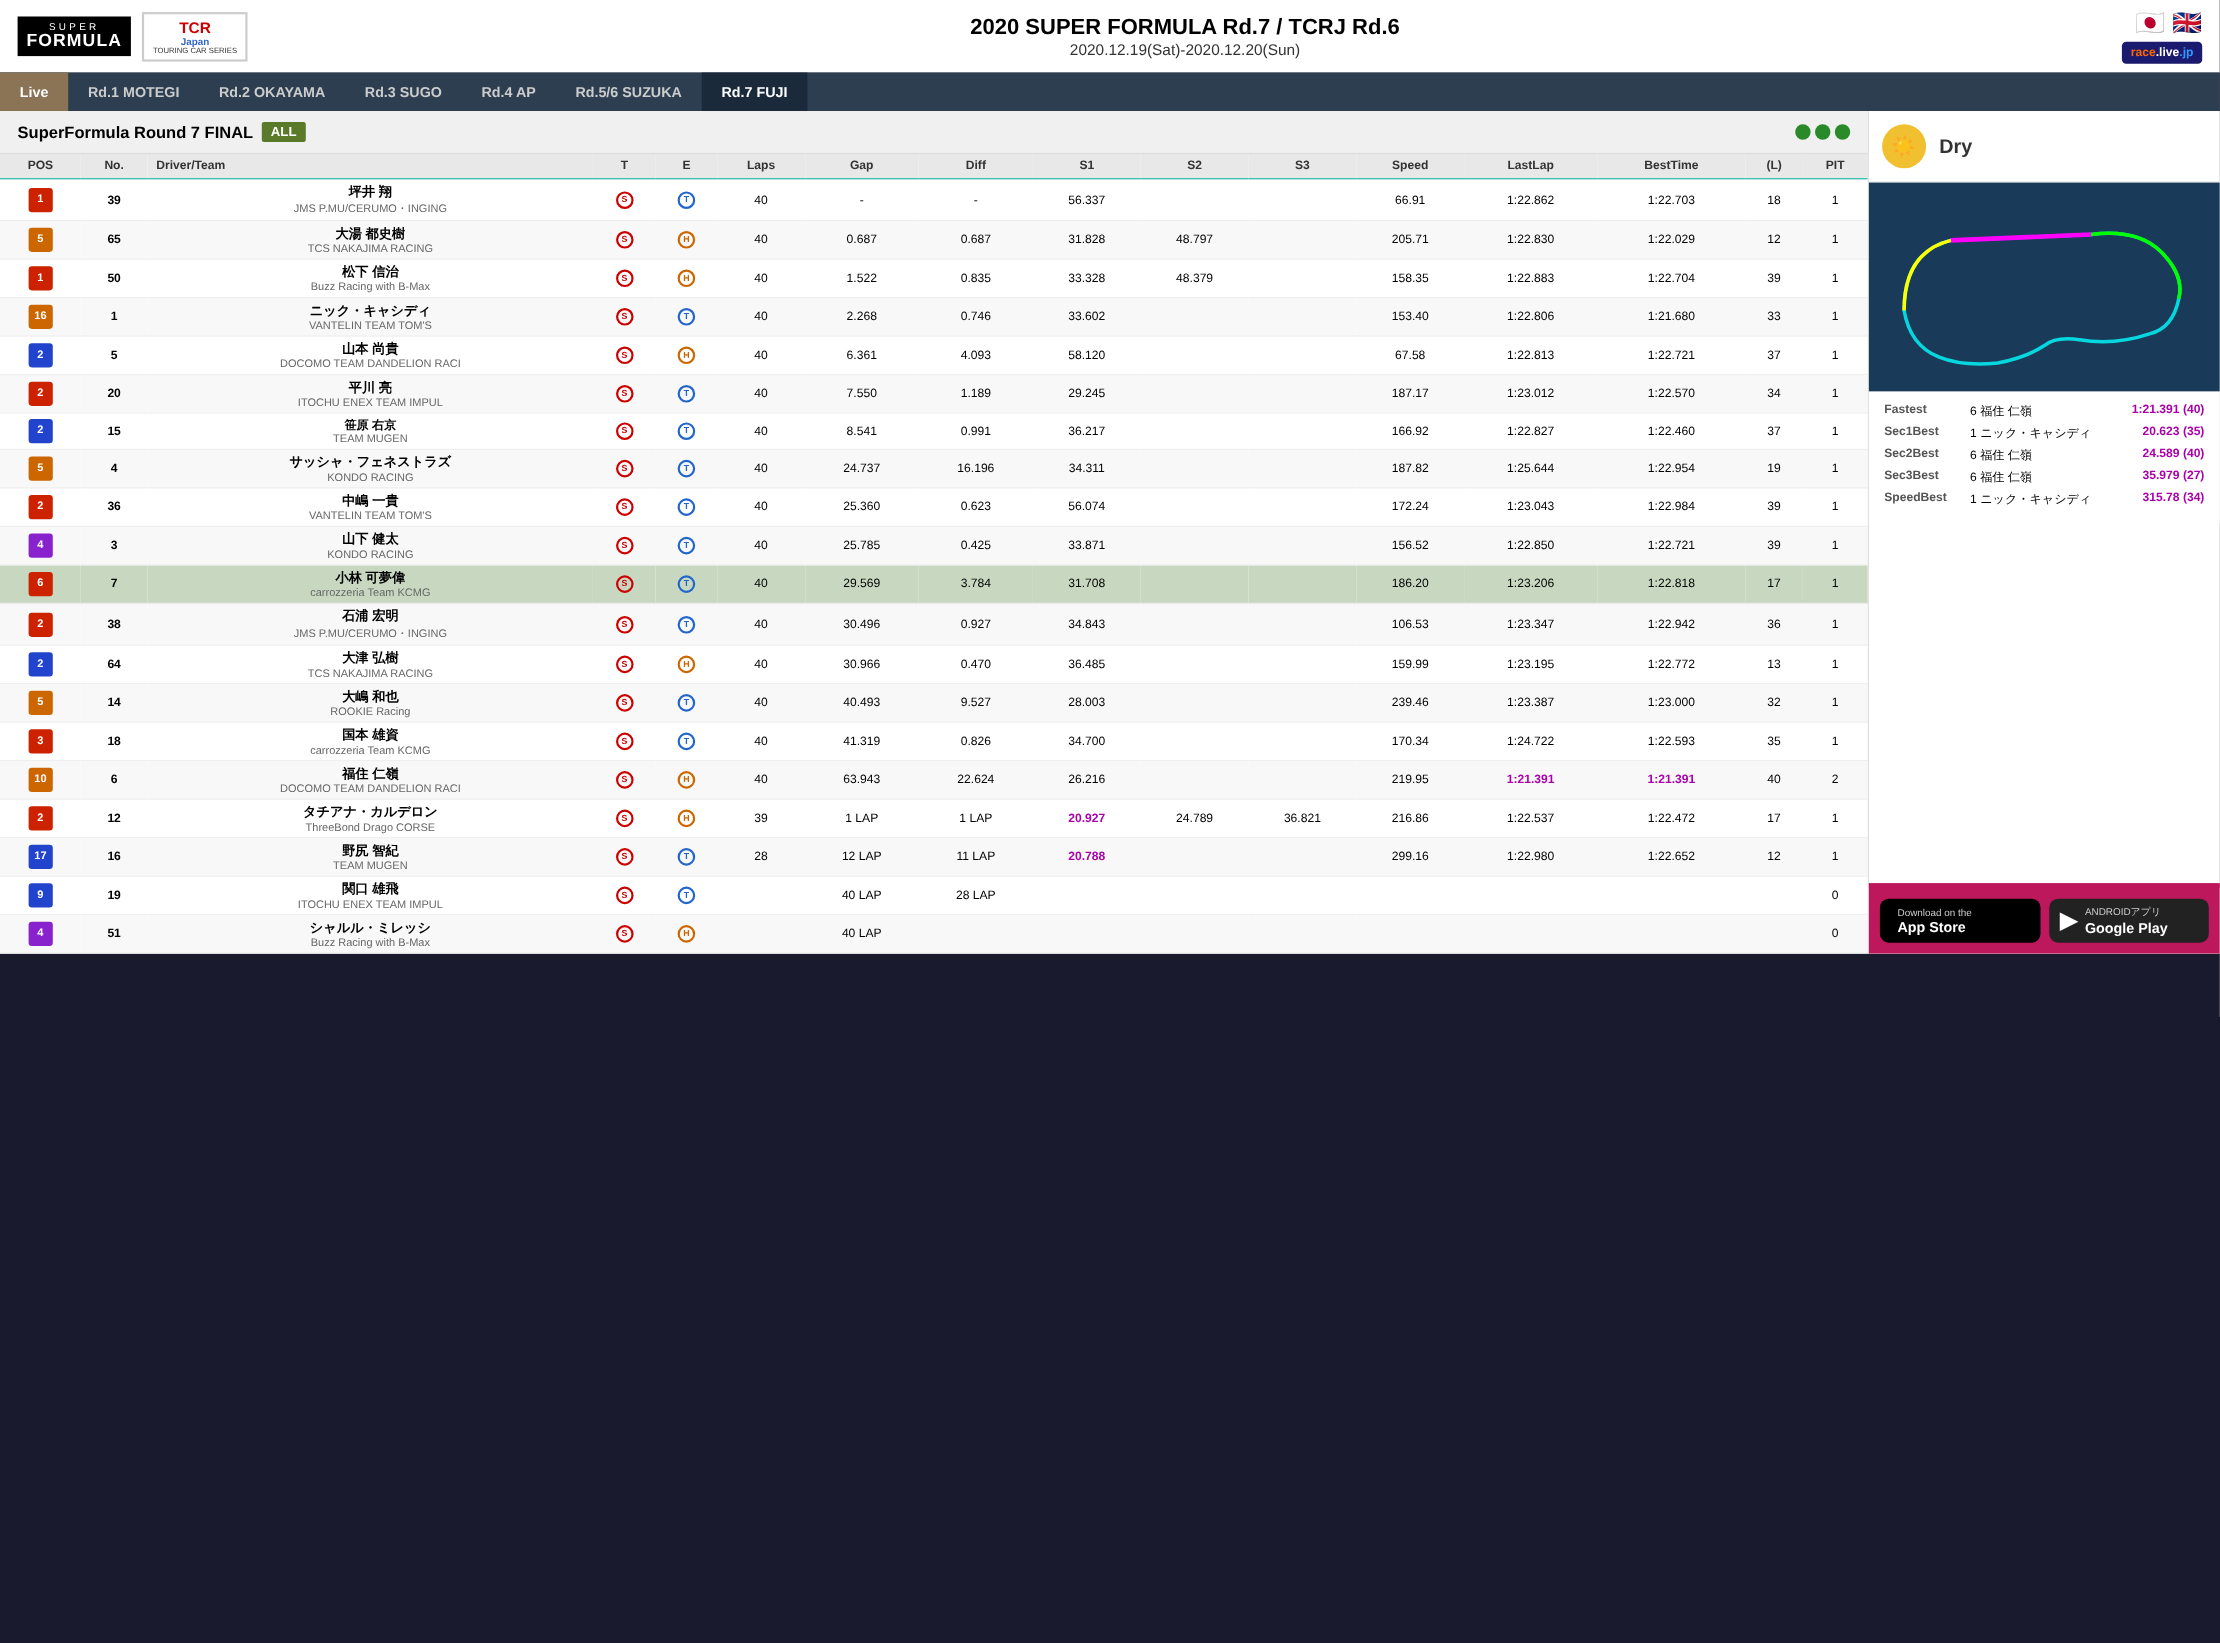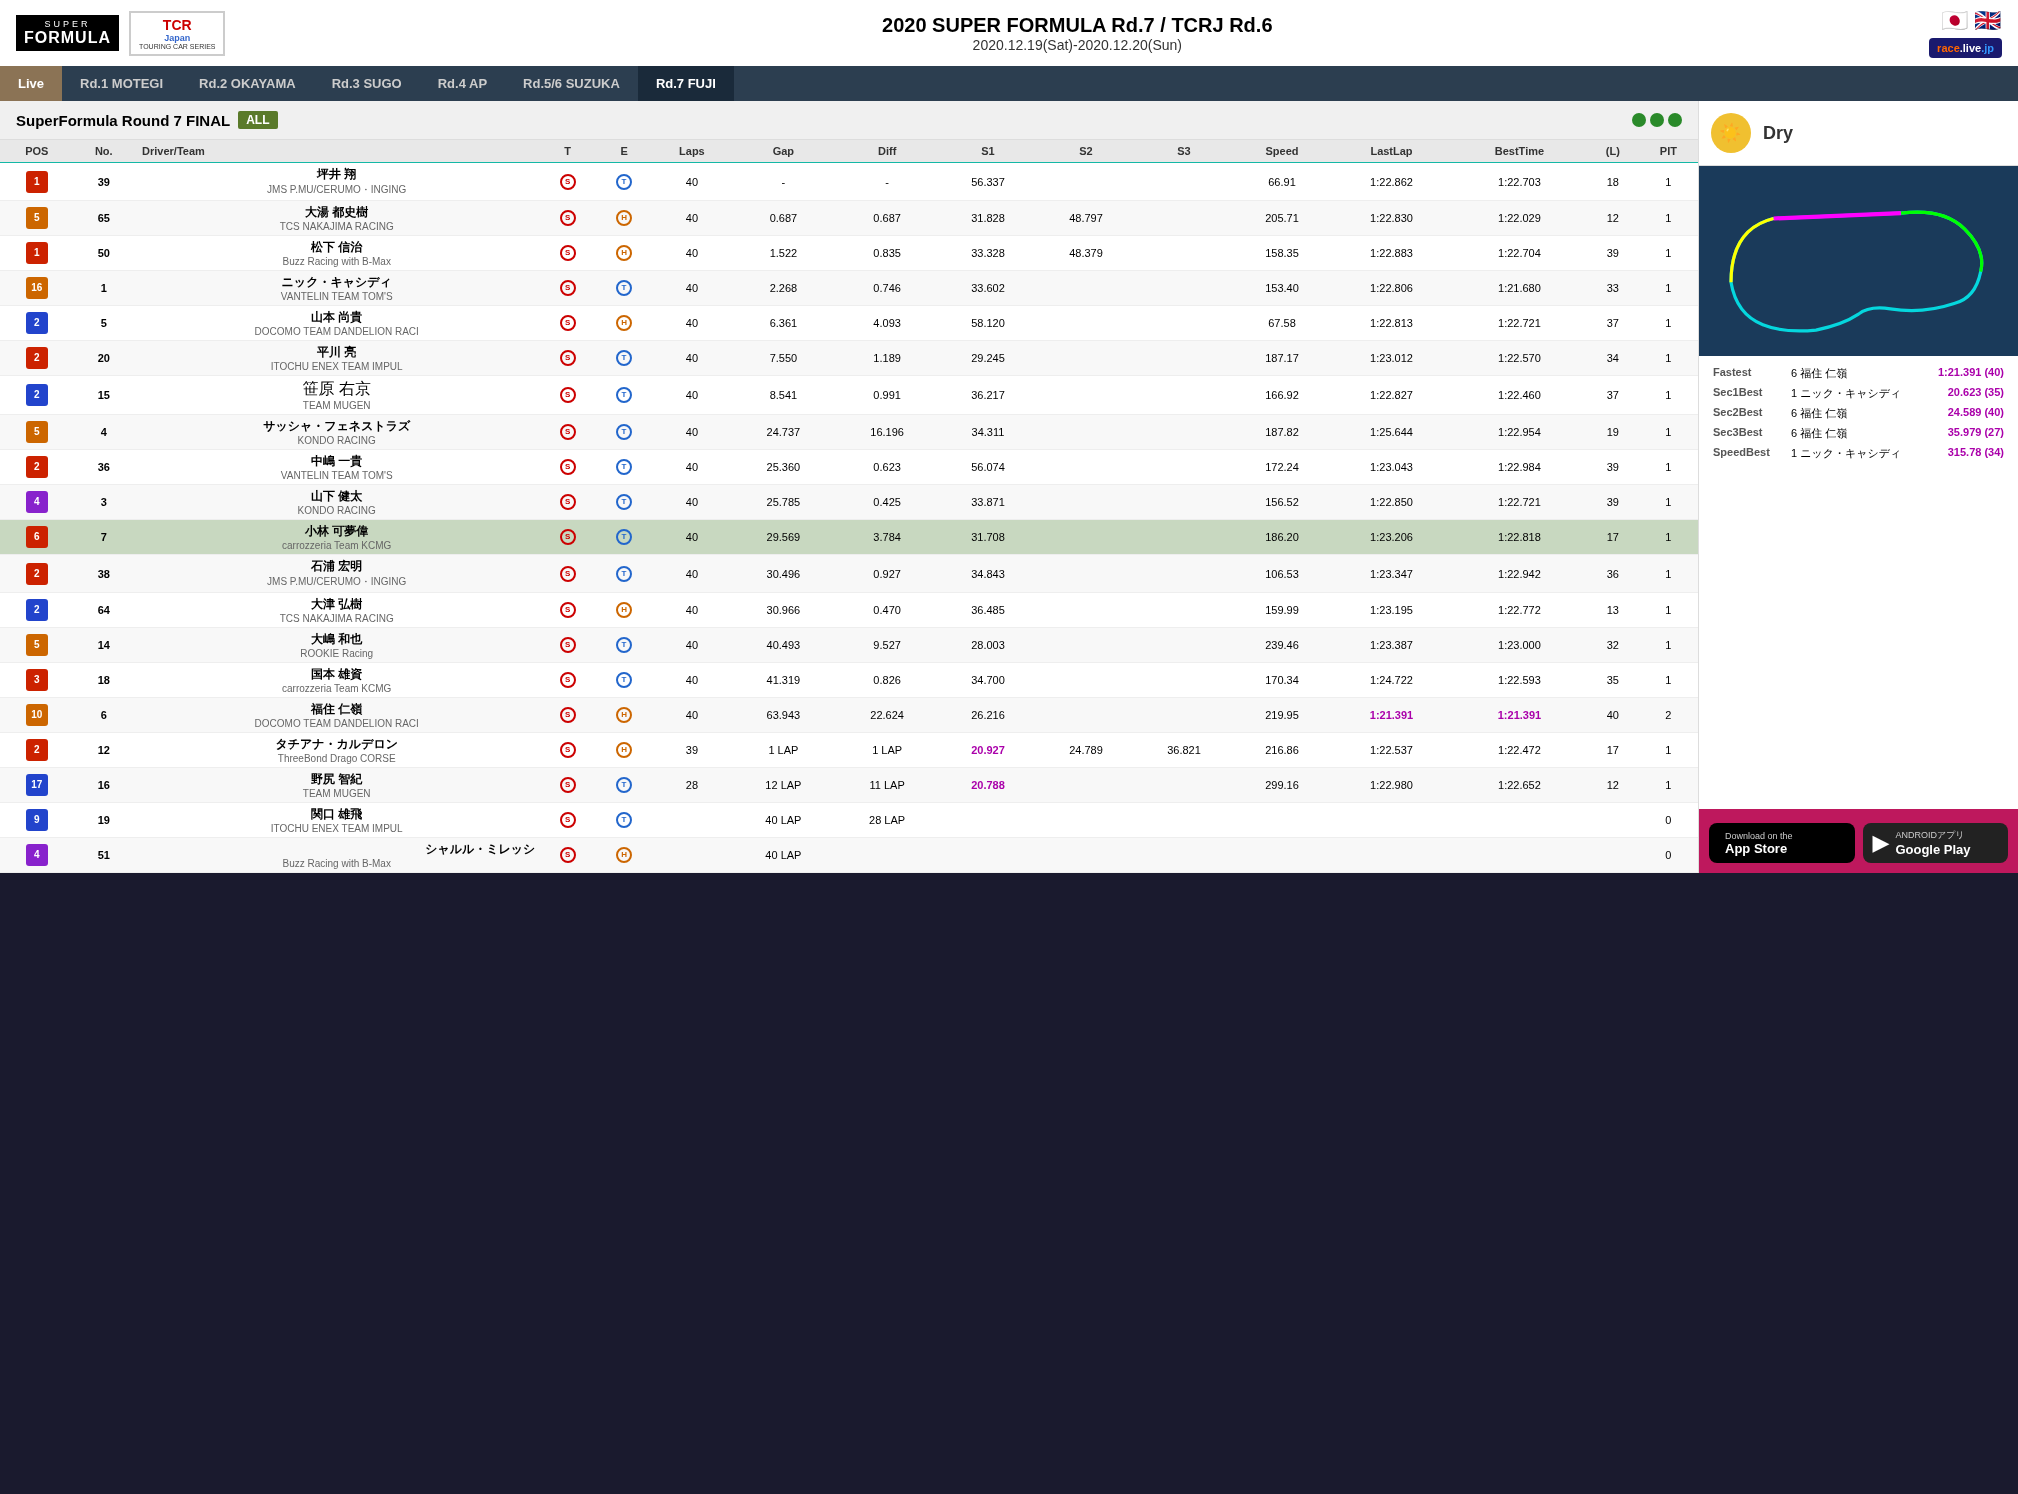--- a/index.html
+++ b/index.html
@@ -298,21 +298,21 @@
     <td style="">1:22.570</td>
     <td>34</td>
     <td>1</td>
   </tr>
           <tr>
     <td>
       <span style="display:inline-block;width:22px;height:22px;border-radius:3px;background:#2244cc;color:#fff;font-weight:bold;font-size:10px;text-align:center;line-height:22px;">2</span>
     </td>
     <td style="font-weight:bold;">15</td>
     <td class="driver-cell">
-      <div style="font-size:16px;font-weight:normal;">笹原 右京</div>
+      <div style="font-size:11px;font-weight:bold;">笹原 右京</div>
       <div style="font-size:10px;color:#666;">TEAM MUGEN</div>
     </td>
     <td>
       <span style="display:inline-block;width:16px;height:16px;border-radius:50%;border:2px solid #c00;color:#c00;font-size:8px;font-weight:bold;text-align:center;line-height:12px;">S</span>
     </td>
     <td>
       <span style="display:inline-block;width:16px;height:16px;border-radius:50%;border:2px solid #2266cc;color:#2266cc;font-size:8px;font-weight:bold;text-align:center;line-height:12px;">T</span>
     </td>
     <td>40</td>
     <td>8.541</td>
@@ -649,21 +649,21 @@
     <td style=""></td>
     <td></td>
     <td>0</td>
   </tr>
           <tr style="background: rgb(248, 248, 248);">
     <td>
       <span style="display:inline-block;width:22px;height:22px;border-radius:3px;background:#8822cc;color:#fff;font-weight:bold;font-size:10px;text-align:center;line-height:22px;">4</span>
     </td>
     <td style="font-weight:bold;">51</td>
     <td class="driver-cell">
-      <div style="font-size:12px;font-weight:bold;text-align:right;">シャルル・ミレッシ</div>
+      <div style="font-size:12px;font-weight:bold;">シャルル・ミレッシ</div>
       <div style="font-size:10px;color:#666;">Buzz Racing with B-Max</div>
     </td>
     <td>
       <span style="display:inline-block;width:16px;height:16px;border-radius:50%;border:2px solid #c00;color:#c00;font-size:8px;font-weight:bold;text-align:center;line-height:12px;">S</span>
     </td>
     <td>
       <span style="display:inline-block;width:16px;height:16px;border-radius:50%;border:2px solid #cc6600;color:#cc6600;font-size:8px;font-weight:bold;text-align:center;line-height:12px;">H</span>
     </td>
     <td></td>
     <td>40 LAP</td>

